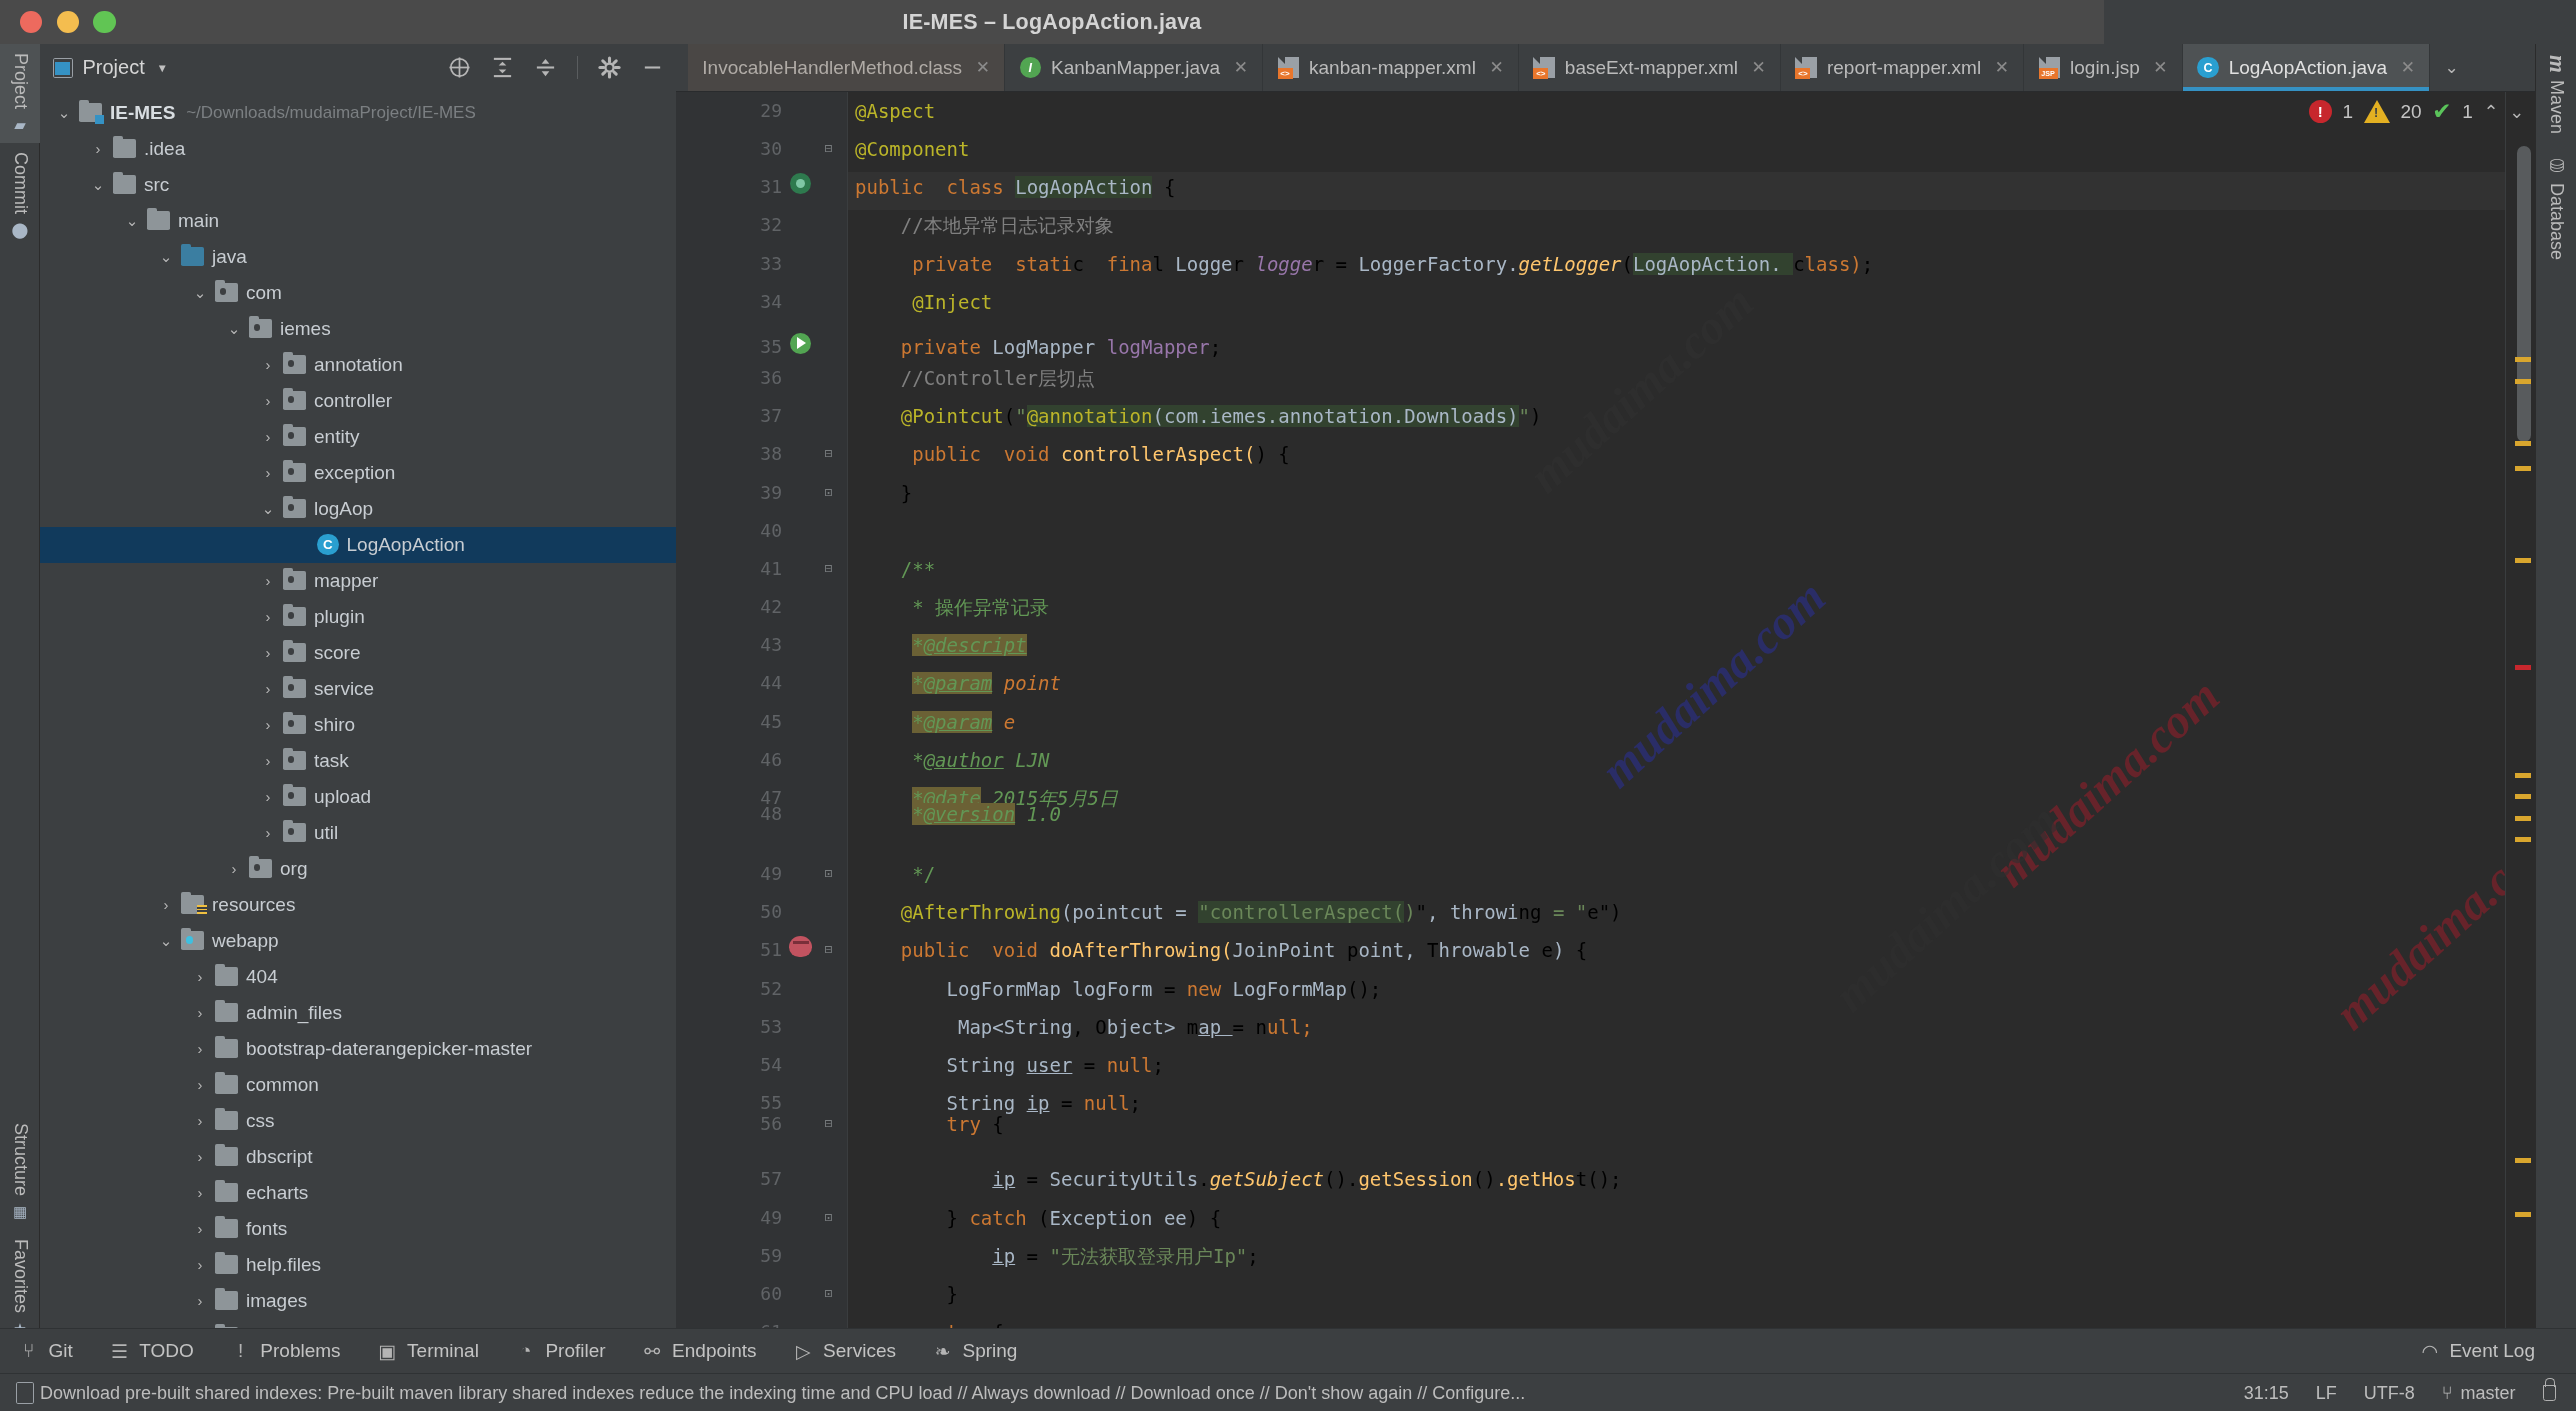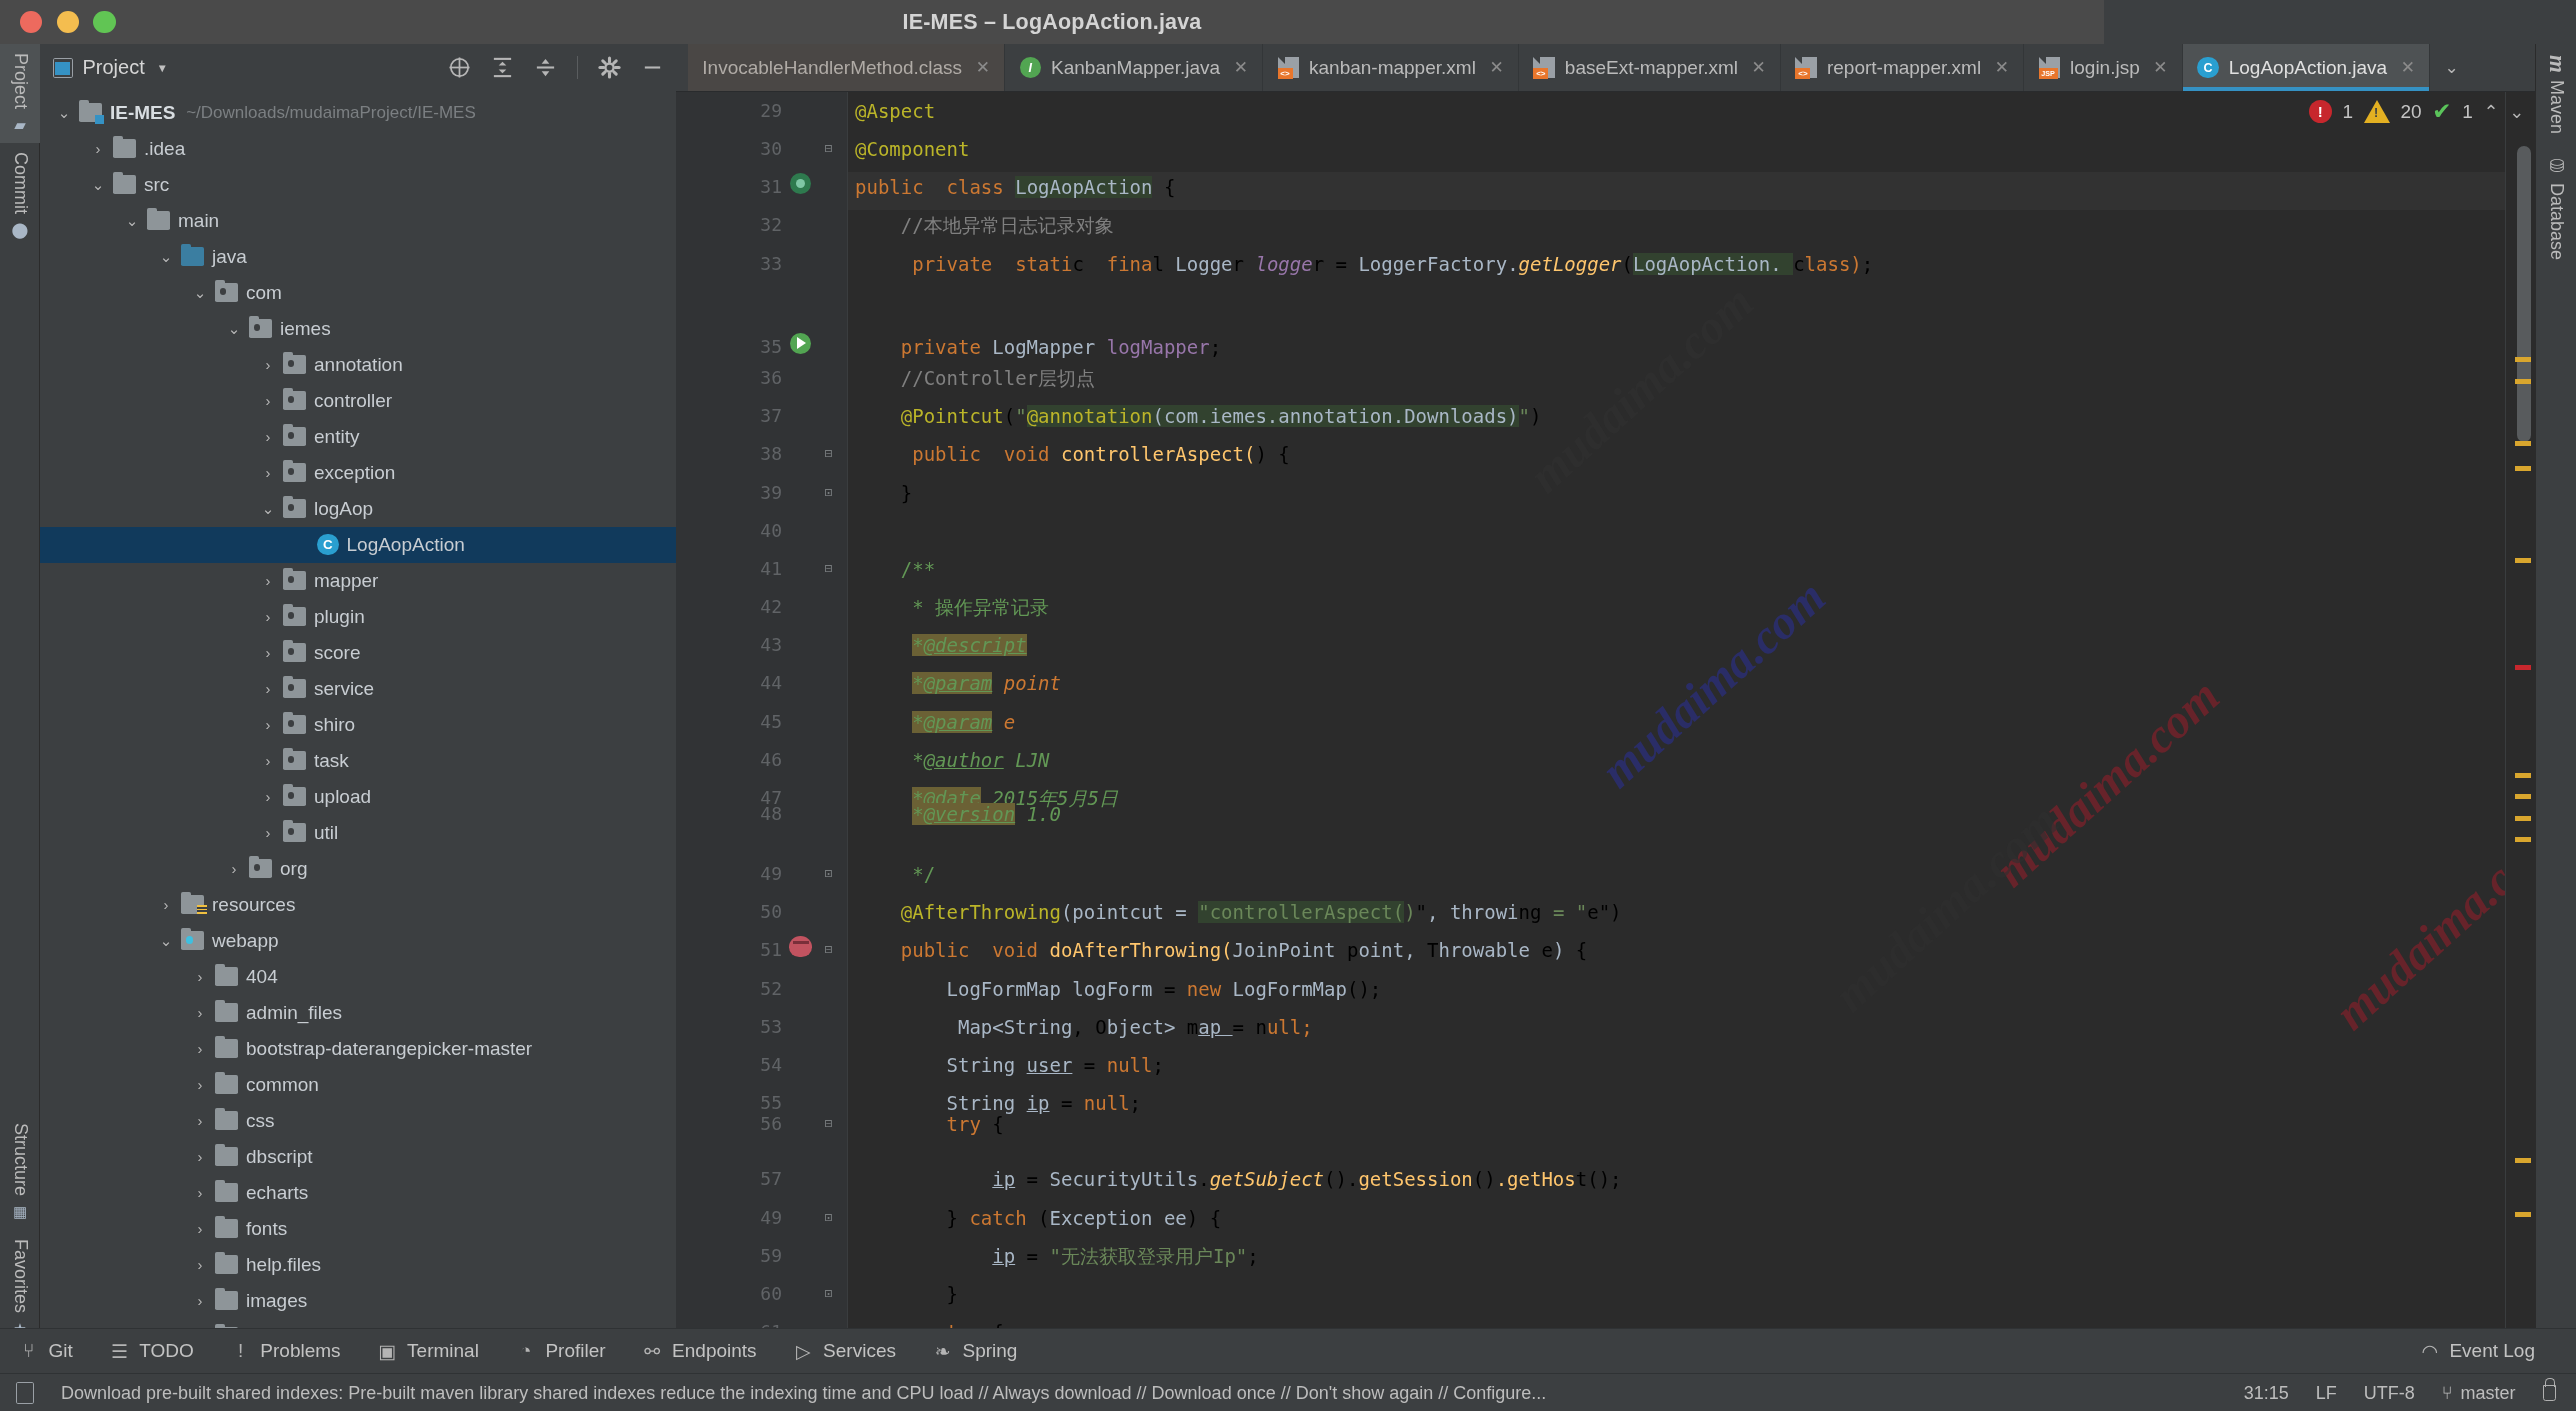--- a/index.html
+++ b/index.html
@@ -284,21 +284,21 @@
   .bw-ic { width: 21.5px; height: 21.5px; display: flex; align-items: center;
            justify-content: center; color: #b4b4b4; }
   .evlog { margin-left: auto; margin-right: 23px; }
 
   
   .statusbar {
     position: absolute; left: 0; bottom: 0; width: 2576px; height: 39px;
     background: #3c3f41; display: flex; align-items: center;
     font-size: 18px; color: #bdbdbd; border-top: 0.9px solid #2f3234;
   }
-  .sb-left { display: flex; align-items: center; gap: 27px; margin-left: 16px; }
+  .sb-left { display: flex; align-items: center; gap: 6px; margin-left: 16px; }
   .sb-doc { width: 18px; height: 21.5px; border: 1.8px solid #9aa0a6; border-radius: 1.8px; }
   .sb-right { margin-left: auto; display: flex; align-items: center;
               gap: 27px; margin-right: 20px; }
   .sb-lock { width: 13.4px; height: 16px; border: 1.8px solid #b0b0b0;
              border-radius: 0 0 2.7px 2.7px; position: relative; }
   .sb-lock::before { content: ""; position: absolute; left: 1.8px; top: -8px;
     width: 8px; height: 8px; border: 1.8px solid #b0b0b0; border-bottom: none;
     border-radius: 4.5px 4.5px 0 0; }
 </style>
 </head>
@@ -633,20 +633,21 @@
       <div class="wm" style="left:1129px; top:788px; font-size:48px; color:#2f2f2f;">mudaima.com</div>
       <div class="wm" style="left:1630px; top:806px; font-size:48px; color:#8c1f2a;">mudaima.com</div>
 
       <div class="codelines" id="codelines">
           <div class="cur-line" style="top: 80px;"></div>
           <div class="cl" style="top: 0px; position: absolute; left: 0px; right: 0px;"><span class="ln">29</span><span class="code"><span class="an">@Aspect</span></span></div>
           <div class="cl" style="top: 38px; position: absolute; left: 0px; right: 0px;"><span class="ln">30</span><span class="fold">⊟</span><span class="code"><span class="an">@Component</span></span></div>
           <div class="cl" style="top: 76px; position: absolute; left: 0px; right: 0px;"><span class="ln">31</span><span class="gut-ico"><span class="g-bean"></span></span><span class="code"><span class="kw">public</span>  <span class="kw">class</span> <span class="txt hl-green">LogAopAction</span> {</span></div>
           <div class="cl" style="top: 114px; position: absolute; left: 0px; right: 0px;"><span class="ln">32</span><span class="code"><span class="cmt">    //本地异常日志记录对象</span></span></div>
           <div class="cl" style="top: 153px; position: absolute; left: 0px; right: 0px;"><span class="ln">33</span><span class="code">     <span class="kw">private</span> <span class="kw"> stati</span>c <span class="kw"> fina</span>l<span class="txt"> Logge</span>r<span class="fld ital"> logge</span>r =<span class="txt"> LoggerFactory.</span><span class="mth ital">getLogger</span>(<span class="txt hl-green">LogAopAction. </span>c<span class="kw">lass)</span>;</span></div>
+          <div class="cl" style="top: 191px; position: absolute; left: 0px; right: 0px;"><span class="ln">34</span><span class="code">     <span class="an">@Inject</span></span></div>
           <div class="cl" style="top: 236px; position: absolute; left: 0px; right: 0px;"><span class="ln">35</span><span class="gut-ico"><span class="g-run"></span></span><span class="code">    <span class="kw">private</span> <span class="txt">LogMapper</span> <span class="fld">logMapper</span>;</span></div>
           <div class="cl" style="top: 267px; position: absolute; left: 0px; right: 0px;"><span class="ln">36</span><span class="code"><span class="cmt">    //Controller层切点</span></span></div>
           <div class="cl" style="top: 305px; position: absolute; left: 0px; right: 0px;"><span class="ln">37</span><span class="code">    <span class="an">@Pointcut</span>(<span class="str">"</span><span class="an hl-green">@annotation</span><span class="txt hl-green">(com.iemes.annotation.Downloads)</span><span class="str">"</span>)</span></div>
           <div class="cl" style="top: 343px; position: absolute; left: 0px; right: 0px;"><span class="ln">38</span><span class="fold">⊟</span><span class="code">     <span class="kw">public</span>  <span class="kw">void</span> <span class="mth">controllerAspect(</span>) {</span></div>
           <div class="cl" style="top: 382px; position: absolute; left: 0px; right: 0px;"><span class="ln">39</span><span class="fold">⊡</span><span class="code">    }</span></div>
           <div class="cl" style="top: 420px; position: absolute; left: 0px; right: 0px;"><span class="ln">40</span><span class="code"></span></div>
           <div class="cl" style="top: 458px; position: absolute; left: 0px; right: 0px;"><span class="ln">41</span><span class="fold">⊟</span><span class="code"><span class="doc">    /**</span></span></div>
           <div class="cl" style="top: 496px; position: absolute; left: 0px; right: 0px;"><span class="ln">42</span><span class="code"><span class="doc">     * 操作异常记录</span></span></div>
           <div class="cl" style="top: 534px; position: absolute; left: 0px; right: 0px;"><span class="ln">43</span><span class="code">     <span class="doc hl-olive">*</span><span class="doct hl-olive">@descript</span></span></div>
           <div class="cl" style="top: 572px; position: absolute; left: 0px; right: 0px;"><span class="ln">44</span><span class="code">     <span class="doc hl-olive">*</span><span class="doct hl-olive">@param</span> <span class="kw ital">point</span></span></div>

